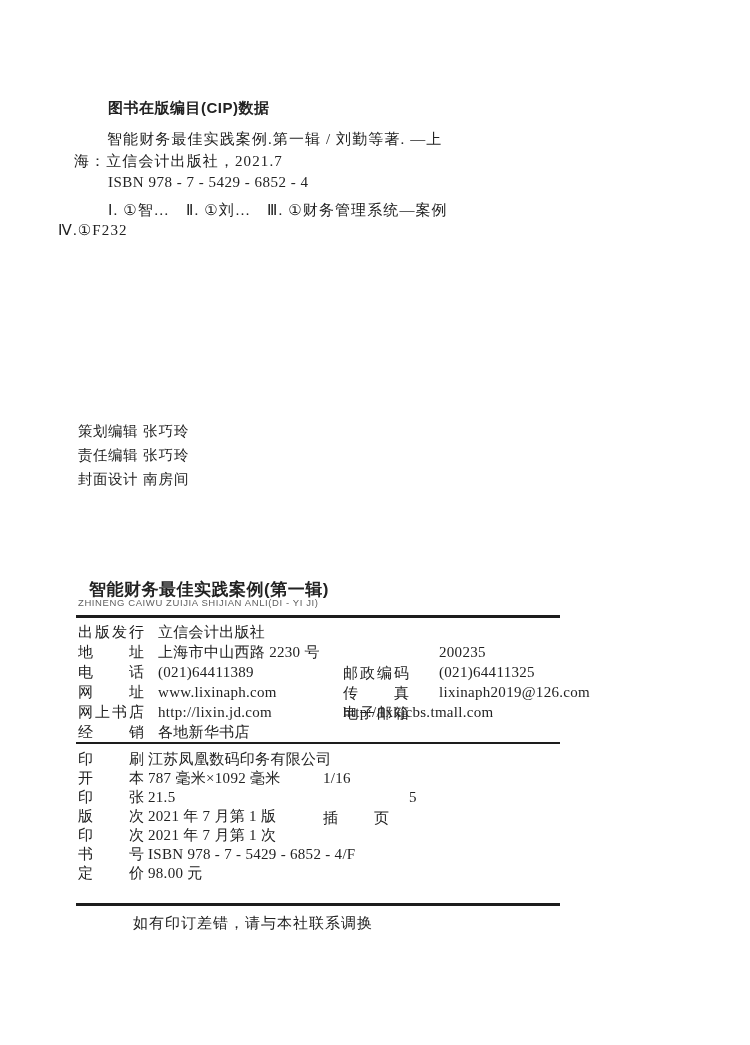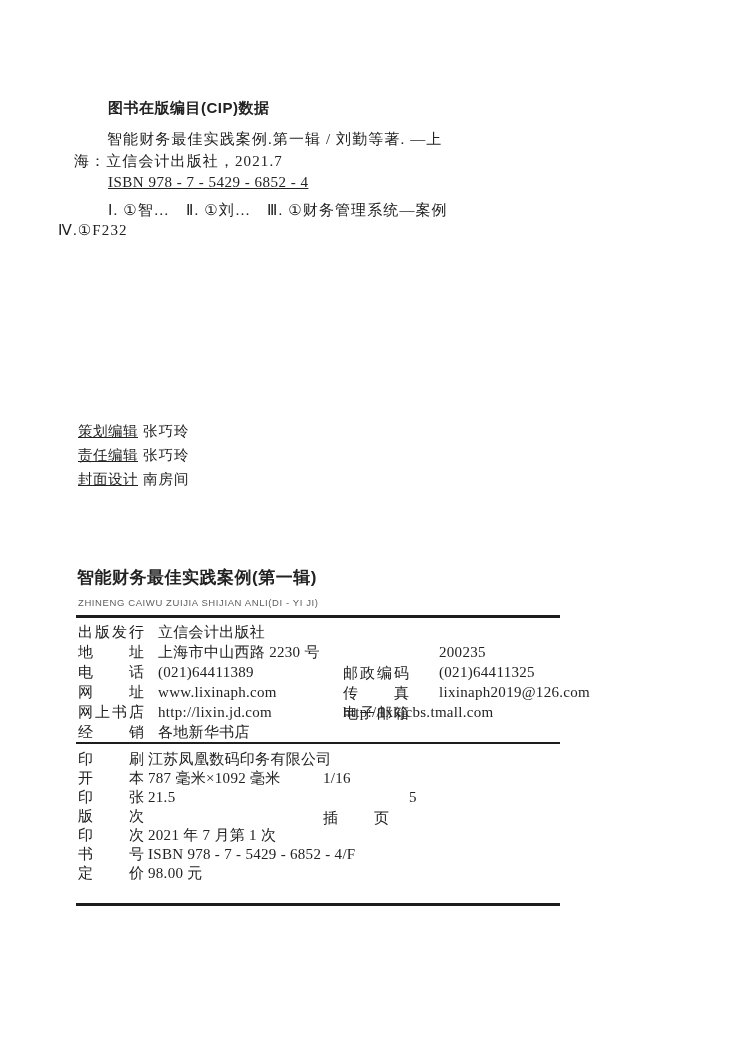--- a/index.html
+++ b/index.html
@@ -19,32 +19,32 @@
   }
   
   .cip-heading{
     position:absolute; left:108px; top:99px;
     font-family:"Liberation Sans", sans-serif;
     font-weight:bold; font-size:15px; letter-spacing:0.5px;
   }
   .cip-line{ position:absolute; font-size:15px; letter-spacing:1.1px; white-space:nowrap; }
   .cip-l1{ left:107px; top:130px; }
   .cip-l2{ left:74px;  top:152px; }
-  .cip-l3{ left:108px; top:174px; letter-spacing:0.5px;text-decoration:underline; }
+  .cip-l3{ left:108px; top:174px; letter-spacing:0.5px; }
   .cip-l4{ left:108px; top:201px; }
   .cip-l5{ left:58px;  top:221px;text-align:center; }
   .cip-record{ left:108px; top:250px; }
   
   .credits{ position:absolute; left:78px; top:419px; font-size:14.5px; }
   .cred-row{ height:24px; line-height:24px; white-space:nowrap; }
-  .cred-lbl{ display:inline-block; width:59px; letter-spacing:0.5px;text-decoration:underline; }
+  .cred-lbl{ display:inline-block; width:59px; letter-spacing:0.5px; }
   .cred-val{ margin-left:6px; letter-spacing:1px; }
   
   .book-title{
-    position:absolute; left:77px; top:566px; margin:0;
+    position:absolute; left:77px; top:566px; margin:12px;
     font-family:"Liberation Sans", sans-serif;
     font-weight:bold; font-size:17px; letter-spacing:0.5px;
   }
   .pinyin{
     position:absolute; left:78px; top:597px;
     font-family:"Liberation Sans", sans-serif;
     font-size:9.5px; letter-spacing:0.6px; color:#5d5d5d;
   }
   
   .rule{ position:absolute; left:76px; width:484px; background:#1d1d1d; }
@@ -145,30 +145,32 @@
         <span class="rval flush">1/16</span>
       </div>
       <div class="info-row">
         <span class="lbl">印张</span>
         <span class="val">21.5</span>
         <span class="rlbl">插页</span>
         <span class="rval">5</span>
       </div>
       <div class="info-row">
         <span class="lbl">版次</span>
+        <span class="val">2021 年 7 月第 1 版</span>
       </div>
       <div class="info-row">
         <span class="lbl">印次</span>
         <span class="val">2021 年 7 月第 1 次</span>
       </div>
       <div class="info-row">
         <span class="lbl">书号</span>
         <span class="val">ISBN 978 - 7 - 5429 - 6852 - 4/F</span>
       </div>
       <div class="info-row">
         <span class="lbl">定价</span>
         <span class="val">98.00 元</span>
       </div>
     </section>
   <div class="rule rule-3"></div>
 
+  <div class="note">如有印订差错，请与本社联系调换</div>
 
 </div>
 
 </body></html>

